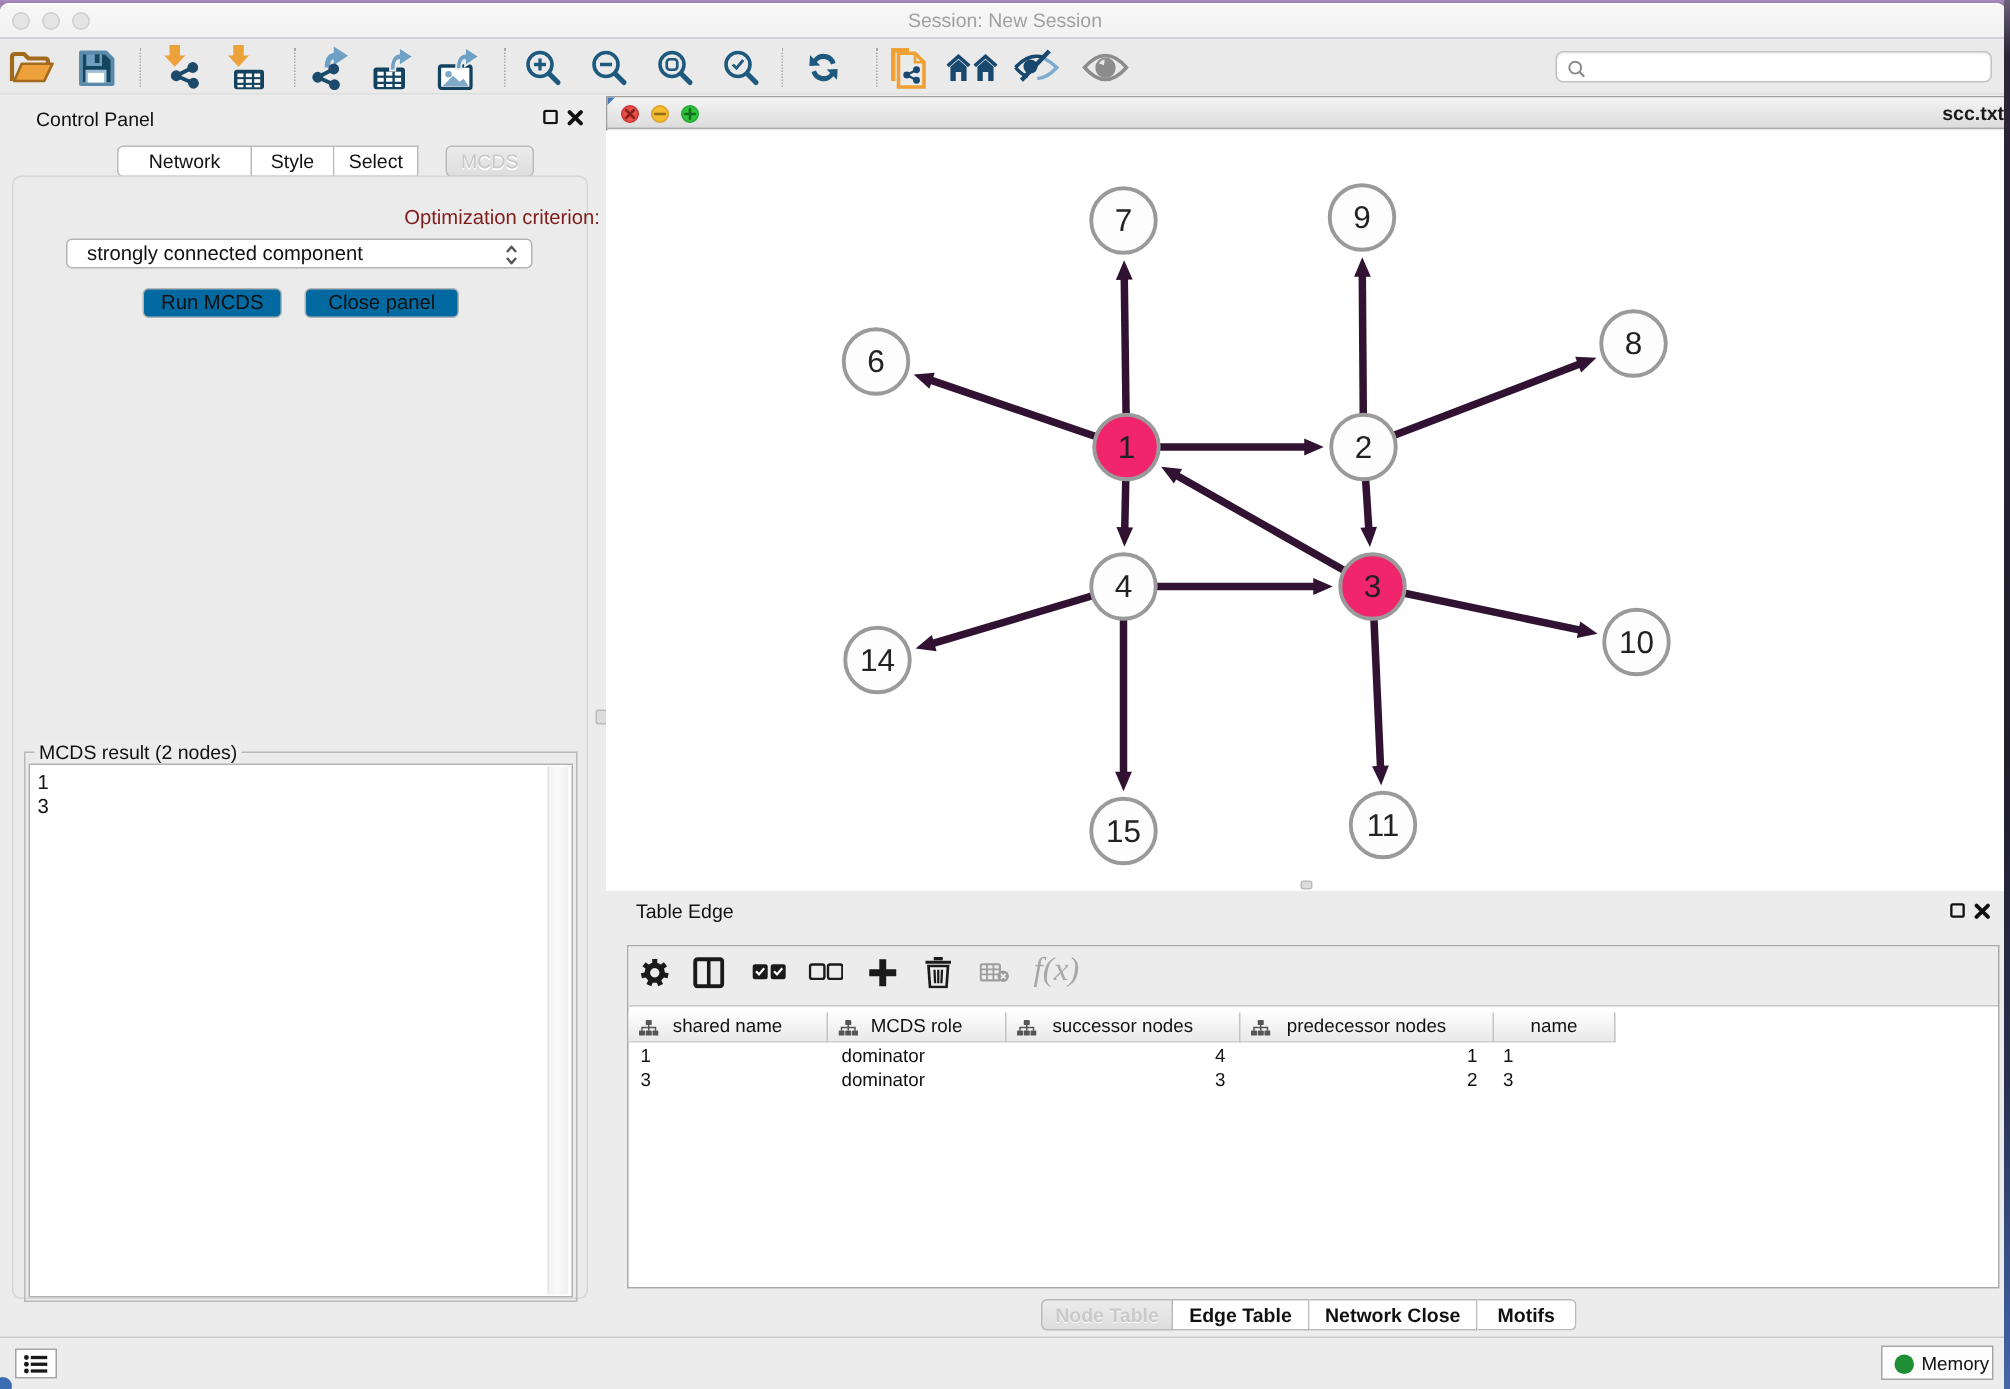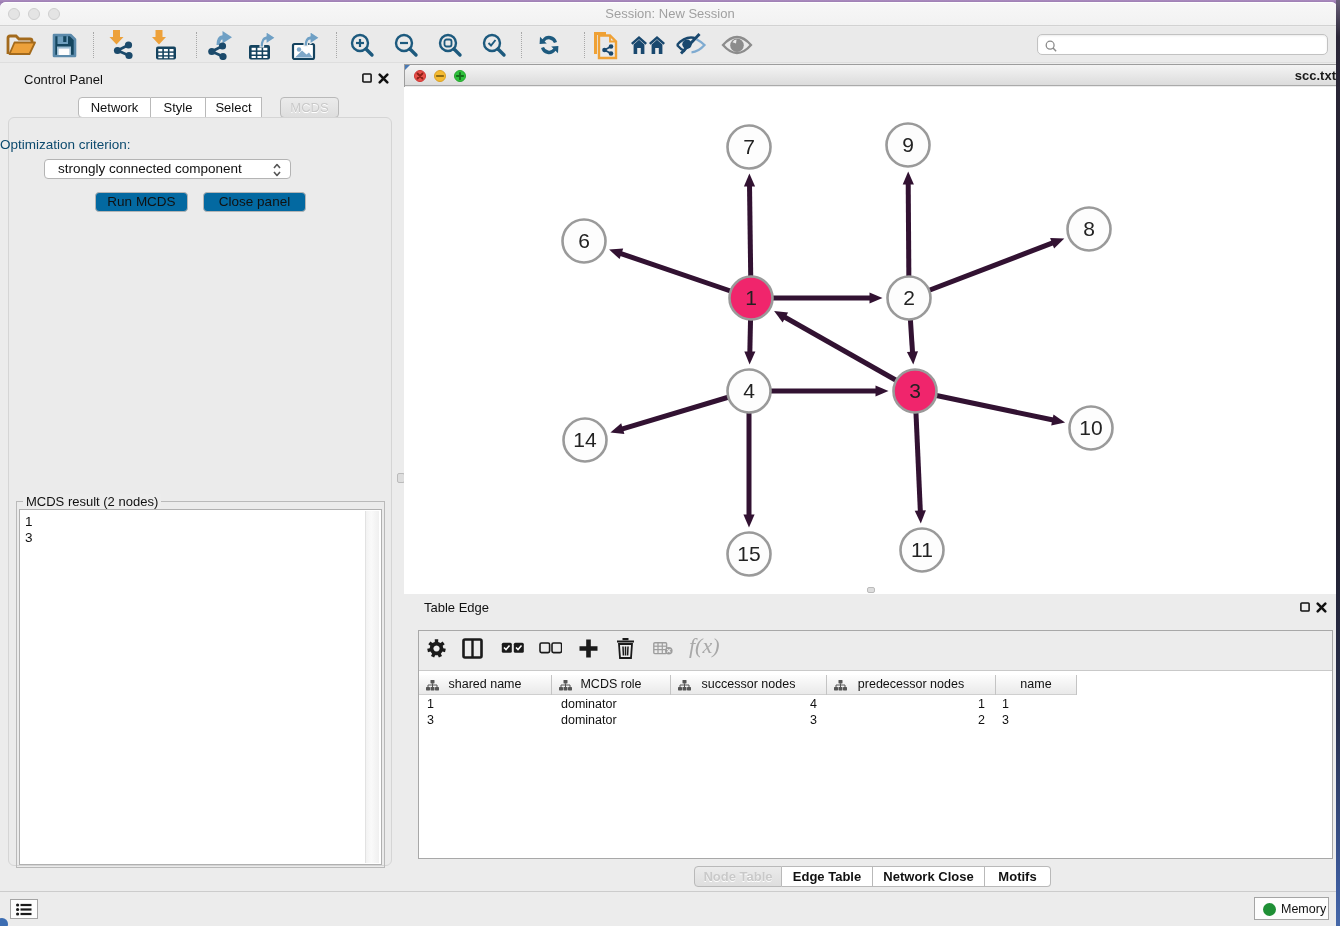--- a/index.html
+++ b/index.html
@@ -20,22 +20,22 @@
 #searchbox{position:absolute;left:1037px;top:7px;width:291px;height:21px;background:#fff;border:1px solid #c2c2c2;border-radius:5px;box-shadow:inset 0 1px 2px rgba(0,0,0,0.08)}
 
 #cp-title{position:absolute;left:24px;top:72px;font-size:13px;color:#111}
 
 .tabstrip{position:absolute;display:flex;font-size:13px}
 .tab{background:#fff;border:1px solid #b9b9b9;border-left:none;color:#111;display:flex;align-items:center;justify-content:center}
 .tab.first{border-left:1px solid #b9b9b9;border-radius:4px 0 0 4px}
 .tab.last{border-radius:0 4px 4px 0}
 .tab.sel{background:linear-gradient(#ebebeb,#dedede);color:#c9c9c9;border-radius:4px;margin-left:18px;border-left:1px solid #b9b9b9;text-shadow:0 1px 0 #fff}
 #cp-content{position:absolute;left:8px;top:117px;width:384px;height:749px;background:#ebebeb;border:1px solid #d5d5d5;border-radius:6px}
-#opt-label{position:absolute;left:0;top:137px;width:400px;text-align:left;font-size:13.5px;color:#0c4a6e}
-#dropdown{position:absolute;left:44px;top:159px;width:247px;height:20px;background:#fff;border:1px solid #b4b4b4;border-radius:4px;font-size:13.5px;color:#111;line-height:18px;padding-left:13px}
+#opt-label{position:absolute;left:0;top:137px;width:400px;text-align:right;font-size:13.5px;color:#7f1d1d}
+#dropdown{position:absolute;left:44px;top:159px;width:311px;height:20px;background:#fff;border:1px solid #b4b4b4;border-radius:4px;font-size:13.5px;color:#111;line-height:18px;padding-left:13px}
 .btn{position:absolute;height:20px;background:#0369a1;border:1px solid #b4b4b4;border-radius:4px;font-size:13.5px;color:#111;text-align:center;line-height:18px}
 #fieldset{position:absolute;left:16px;top:501px;width:369px;height:367px;border:1px solid #b9b9b9}
 #fieldlegend{position:absolute;left:23px;top:494px;background:#ececec;padding:0 3px;font-size:13px;color:#111}
 #resultbox{position:absolute;left:19px;top:509px;width:363px;height:356px;background:#fff;border:1px solid #b0b0b0}
 #scrolltrack{position:absolute;right:2px;top:1px;bottom:1px;width:14px;background:linear-gradient(90deg,#f2f2f2,#fafafa 40%,#f0f0f0);border-left:1px solid #e2e2e2}
 
 #vsplit{position:absolute;left:397px;top:473px;width:8px;height:10px;background:#ddd;border:1px solid #bbb;border-radius:2px}
 #hsplit{position:absolute;left:867px;top:587px;width:8px;height:6px;background:#ddd;border:1px solid #bbb;border-radius:2px}
 
 #netwin{position:absolute;left:404px;top:64px;width:933px;height:529px;border:1px solid #9d9d9d;border-bottom:none}
@@ -229,21 +229,21 @@
 </div>
 
 <div id="cp-title">Control Panel</div>
 <svg class="abs" style="left:362px;top:73px" width="10" height="10" viewBox="0 0 11 11">
       <rect x="1" y="1" width="9" height="9" fill="none" stroke="#111" stroke-width="1.7" rx="1"></rect>
     </svg>
 <svg class="abs" style="left:378px;top:73px" width="11" height="11" viewBox="0 0 13 13">
       <path d="M2 2 L11 11 M11 2 L2 11" stroke="#111" stroke-width="3" stroke-linecap="round"></path>
     </svg>
 <div class="tabstrip" style="left:78px;top:97px;height:21px">
- <div class="tab first" style="width:73px">Network</div>
+ <div class="tab first" style="width:90px">Network</div>
  <div class="tab" style="width:55px">Style</div>
  <div class="tab" style="width:56px">Select</div>
  <div class="tab sel last" style="width:59px">MCDS</div>
 </div>
 <div id="cp-content"></div>
 <div id="opt-label">Optimization criterion:</div>
 <div id="dropdown">strongly connected component
  <svg style="position:absolute;right:8px;top:3px" width="10" height="14" viewBox="0 0 10 14">
         <path d="M2 5 L5 1.5 L8 5 M2 9 L5 12.5 L8 9" fill="none" stroke="#555" stroke-width="1.6" stroke-linejoin="round"></path>
       </svg>

